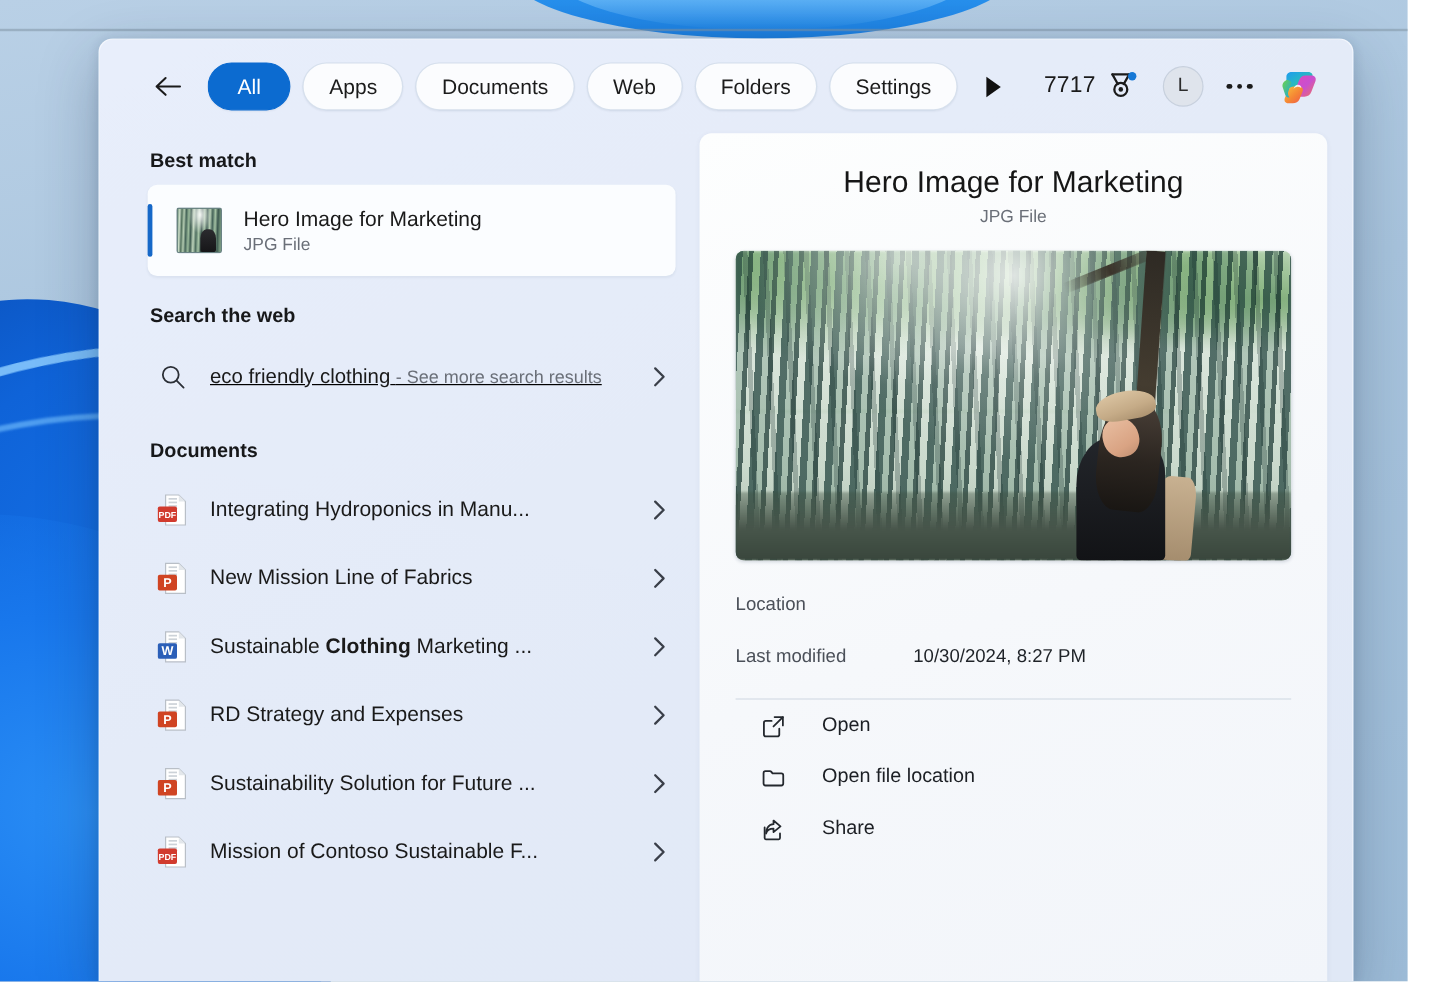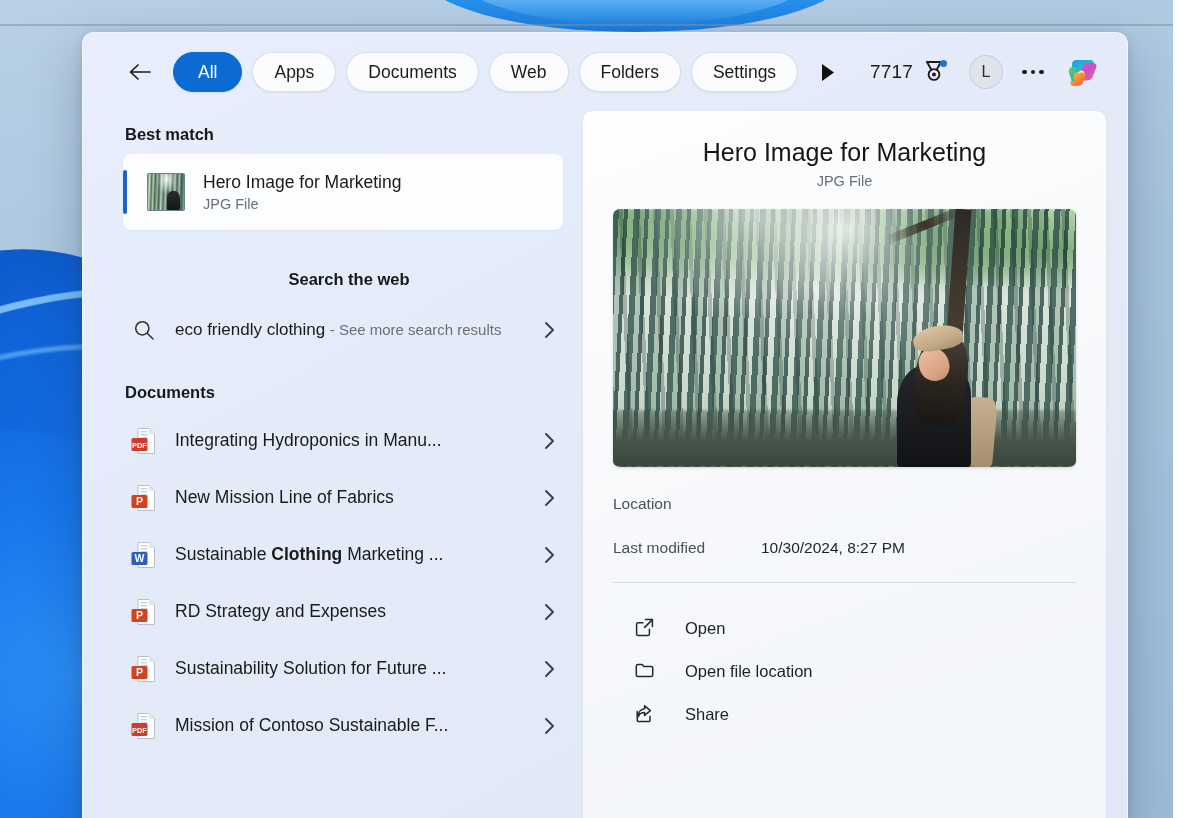--- a/index.html
+++ b/index.html
@@ -234,21 +234,21 @@
   }
 
   
   .section-header {
     font-size: 16.5px;
     font-weight: bold;
     color: #17181a;
     padding: 18px 0 10px 2px;
   }
   #best-match-header { padding-top: 14px; }
-  #web-header { padding-top: 40px; text-align: center; }
+  #web-header { padding-top: 24px; }
   #documents-header { padding-top: 22px; }
 
   #best-match-row {
     position: relative;
     height: 76px;
     background: #fbfdff;
     border-radius: 8px;
     display: flex;
     align-items: center;
     padding-left: 24px;
@@ -307,20 +307,21 @@
   }
 
   #web-row {
     display: flex;
     align-items: center;
     height: 62px;
     padding-left: 4px;
     cursor: pointer;
     width: 440px;
     border-radius: 6px;
+    text-decoration: underline;
   }
   #web-search-icon {
     width: 34px; flex: 0 0 34px;
     display: flex; align-items: center; justify-content: center;
   }
   #web-row-text {
     margin-left: 14px;
     flex: 1 1 auto;
     line-height: 1.35;
   }
@@ -487,21 +488,21 @@
   .meta-value b { font-weight: bold; }
 
   #actions-divider {
     height: 1px;
     background: rgba(160,175,195,.38);
     margin: 4px 0 0 0;
   }
   #actions { padding-top: 12px; }
   .action-row {
     display: flex;
-    align-items: flex-end;
+    align-items: flex-start;
     height: 43px;
     cursor: pointer;
     border-radius: 5px;
     padding-left: 18px;
   }
   .action-icon {
     width: 26px; flex: 0 0 26px;
     display: flex; align-items: center; justify-content: center;
   }
   .action-label {

